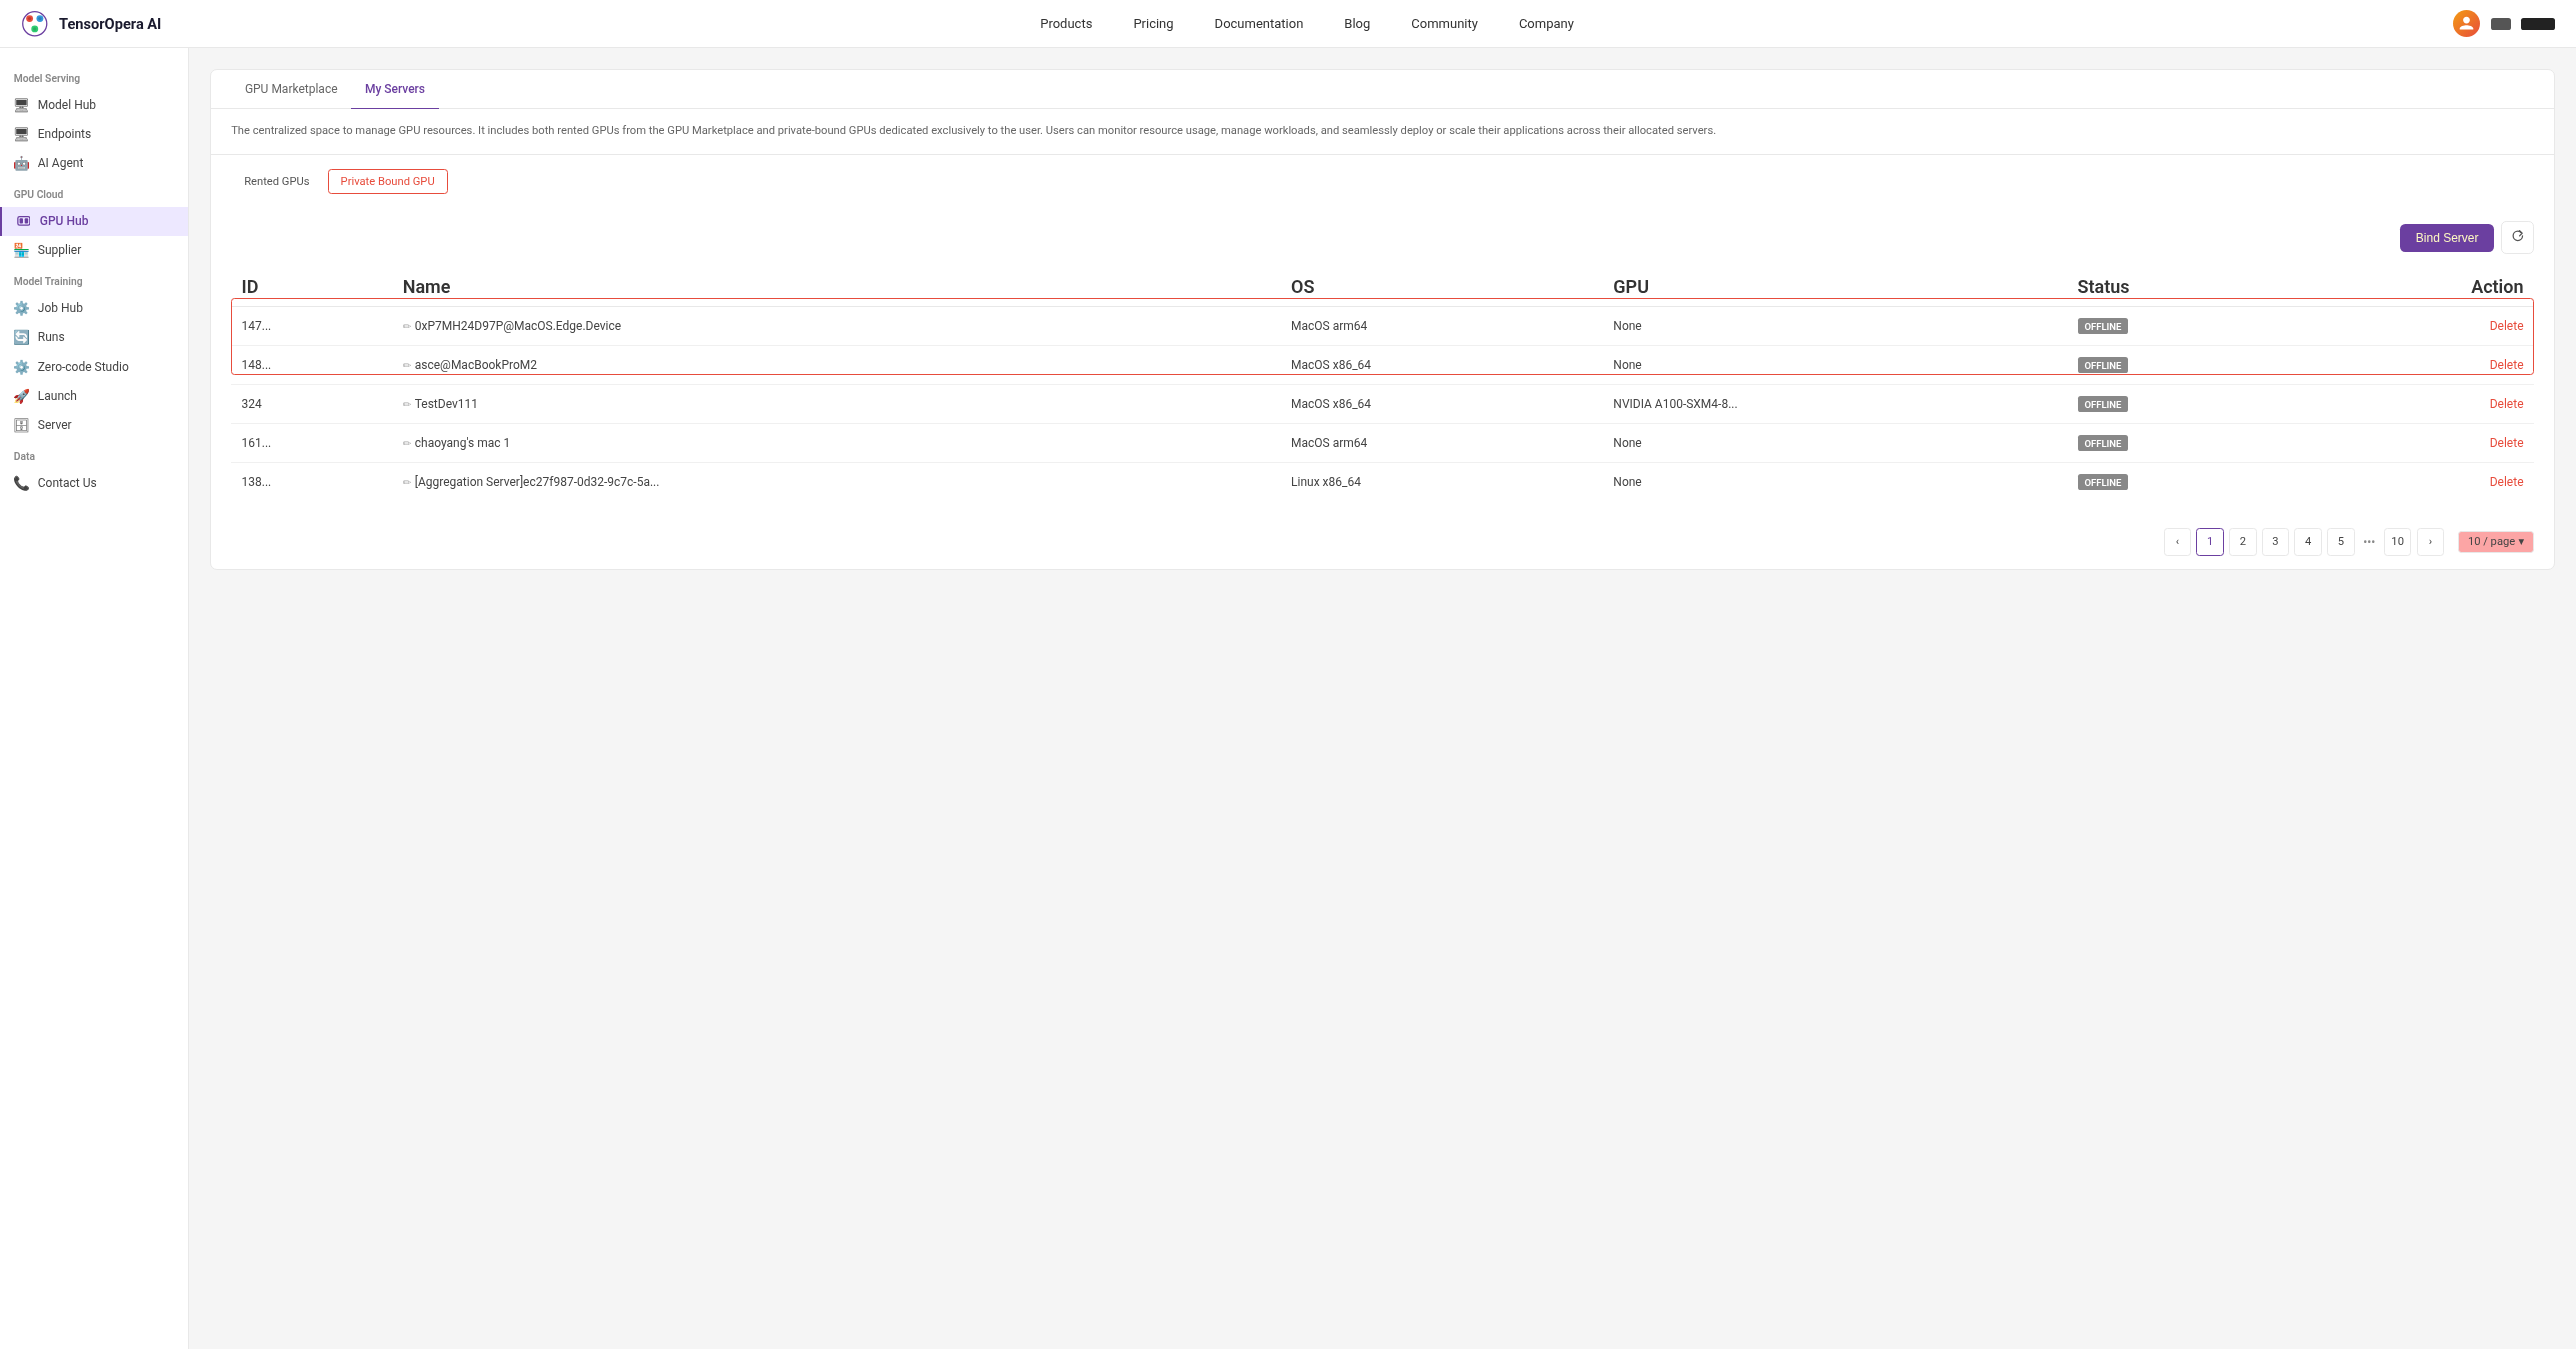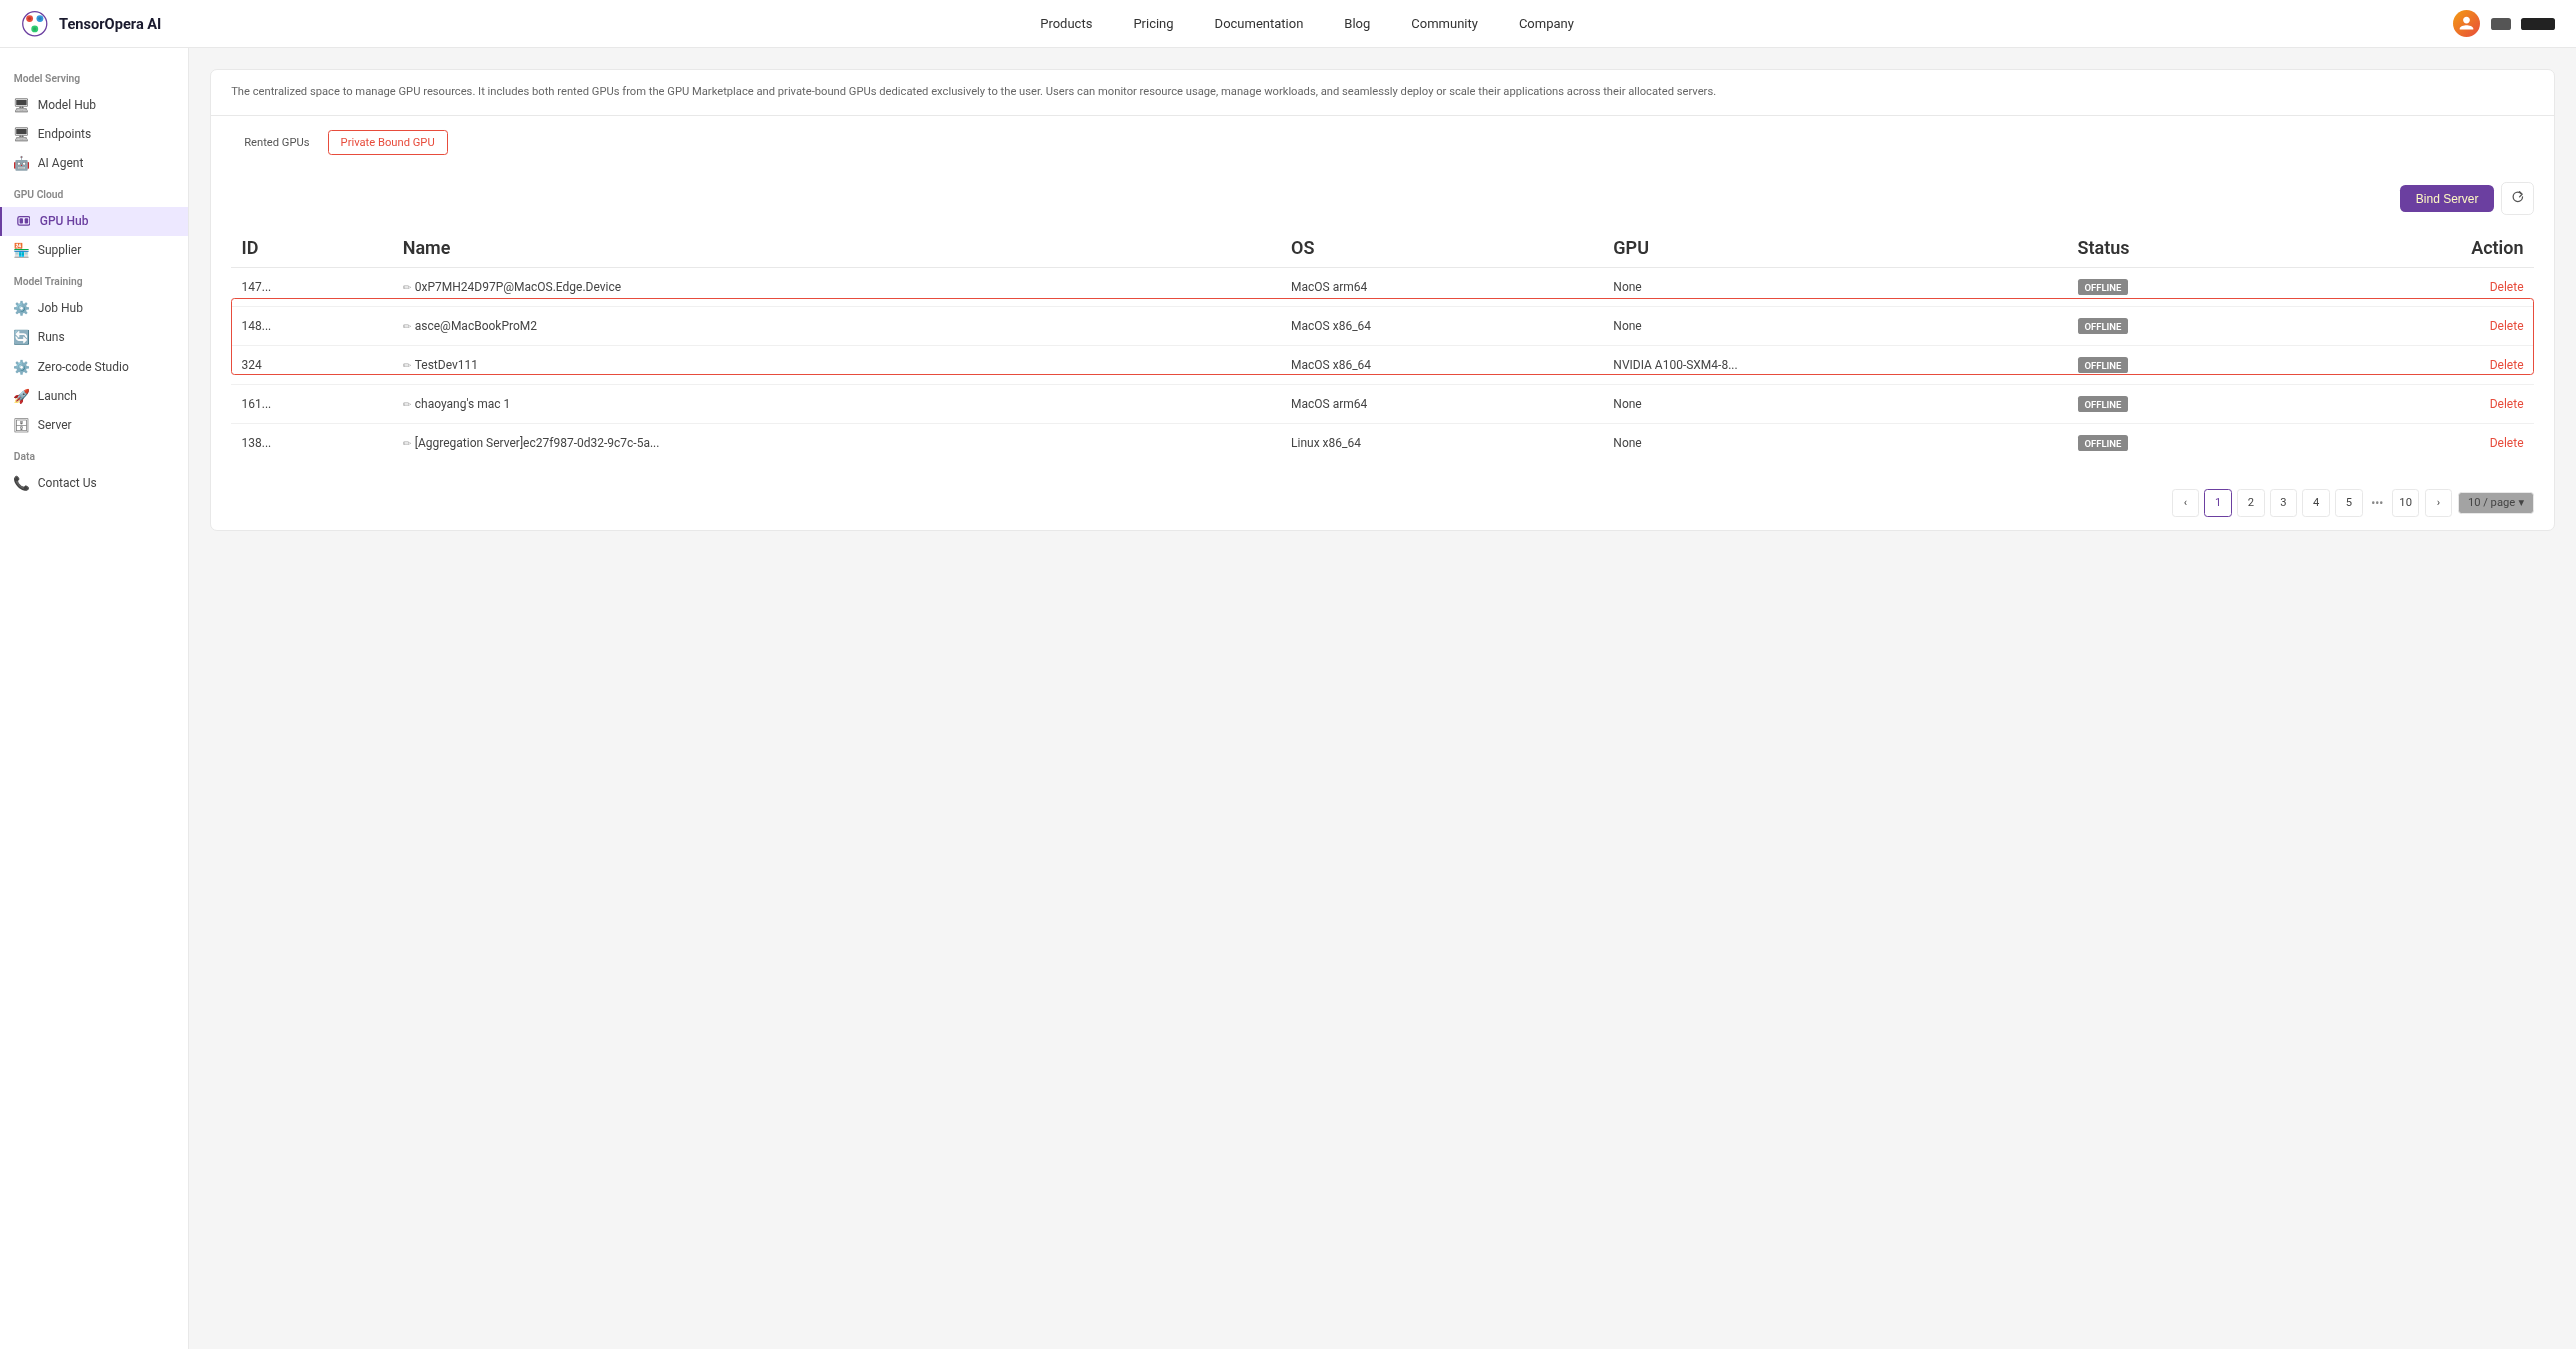--- a/index.html
+++ b/index.html
@@ -58,21 +58,21 @@
     tr:last-child td { border-bottom: none; }
     .edit-icon { color: #aaa; margin-right: 3.4px; font-size: 10.3px; cursor: pointer; }
     .offline-badge { background: #888; color: #fff; padding: 2.6px 6.9px; border-radius: 2.6px; font-size: 9.5px; font-weight: 600; }
     .delete-link { color: #e74c3c; cursor: pointer; font-size: 12px; }
 
     
     .pagination { display: flex; justify-content: flex-end; align-items: center; padding: 13.7px 20.6px; gap: 5.2px; }
     .page-btn { min-width: 27.5px; height: 27.5px; display: flex; align-items: center; justify-content: center; border: 0.9px solid #e8e8e8; border-radius: 3.4px; cursor: pointer; font-size: 11.2px; color: #444; background: #fff; }
     .page-btn.active { border-color: #6b3fa0; color: #6b3fa0; }
     .page-dots { padding: 0 3.4px; color: #888; }
-    .page-size { display: flex; align-items: center; gap: 3.4px; border: 0.9px solid #e8e8e8; border-radius: 3.4px; padding: 3.4px 8.6px; cursor: pointer; font-size: 11.2px; color: #444; background: #a3a3a3; margin-left: 1px; }
+    .page-size { display: flex; align-items: center; gap: 3.4px; border: 0.9px solid #e8e8e8; border-radius: 3.4px; padding: 3.4px 8.6px; cursor: pointer; font-size: 11.2px; color: #444; background: #fca5a5; margin-left: 9px; }
   </style>
 </head>
 <body>
 
 <header class="header">
   <div class="logo">
     <svg class="logo-icon" viewBox="0 0 32 32" xmlns="http://www.w3.org/2000/svg">
       <circle cx="16" cy="16" r="14" fill="none" stroke="#6b3fa0" stroke-width="1.5"></circle>
       <circle cx="10" cy="10" r="4" fill="#e74c3c"></circle>
       <circle cx="22" cy="10" r="4" fill="#3498db"></circle>
@@ -161,20 +161,24 @@
     <div class="sidebar-section-title">Data</div>
     <div class="sidebar-item">
       <span class="icon">📞</span>
       <span>Contact Us</span>
     </div>
   </aside>
 
   <main class="main">
     <div class="card">
 
+      <div class="tabs">
+        <div class="tab">GPU Marketplace</div>
+        <div class="tab active">My Servers</div>
+      </div>
 
       <div class="description">The centralized space to manage GPU resources. It includes both rented GPUs from the GPU Marketplace and private-bound GPUs dedicated exclusively to the user. Users can monitor resource usage, manage workloads, and seamlessly deploy or scale their applications across their allocated servers.</div>
 
       <div class="sub-tabs">
         <div class="sub-tab">Rented GPUs</div>
         <div class="sub-tab active">Private Bound GPU</div>
       </div>
 
       <div class="table-area">
         <div class="table-header-row">

